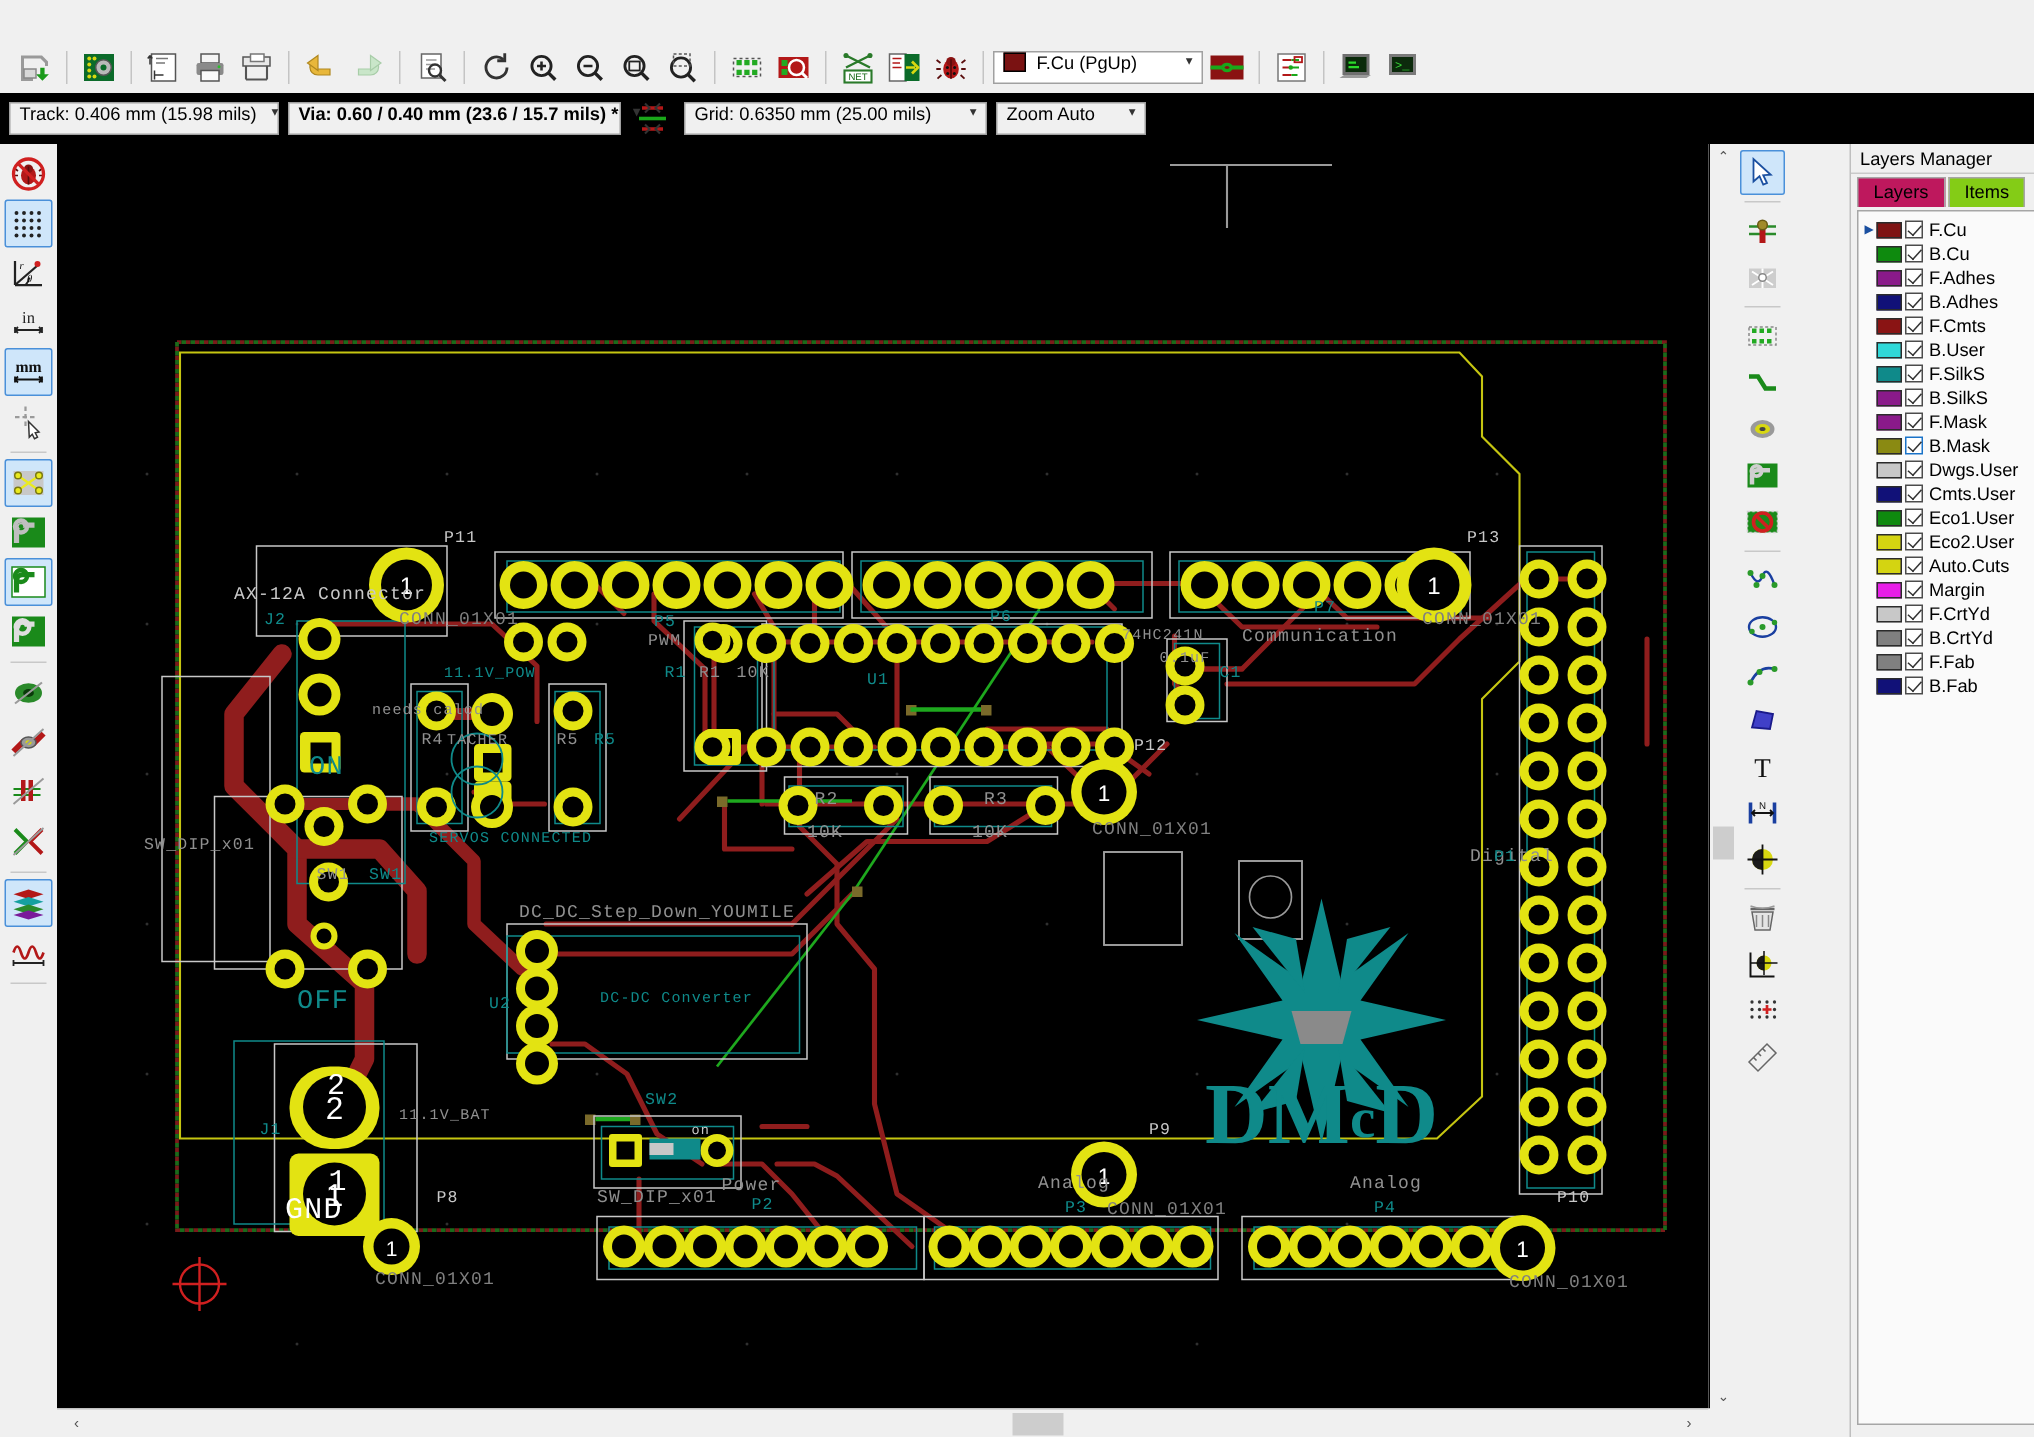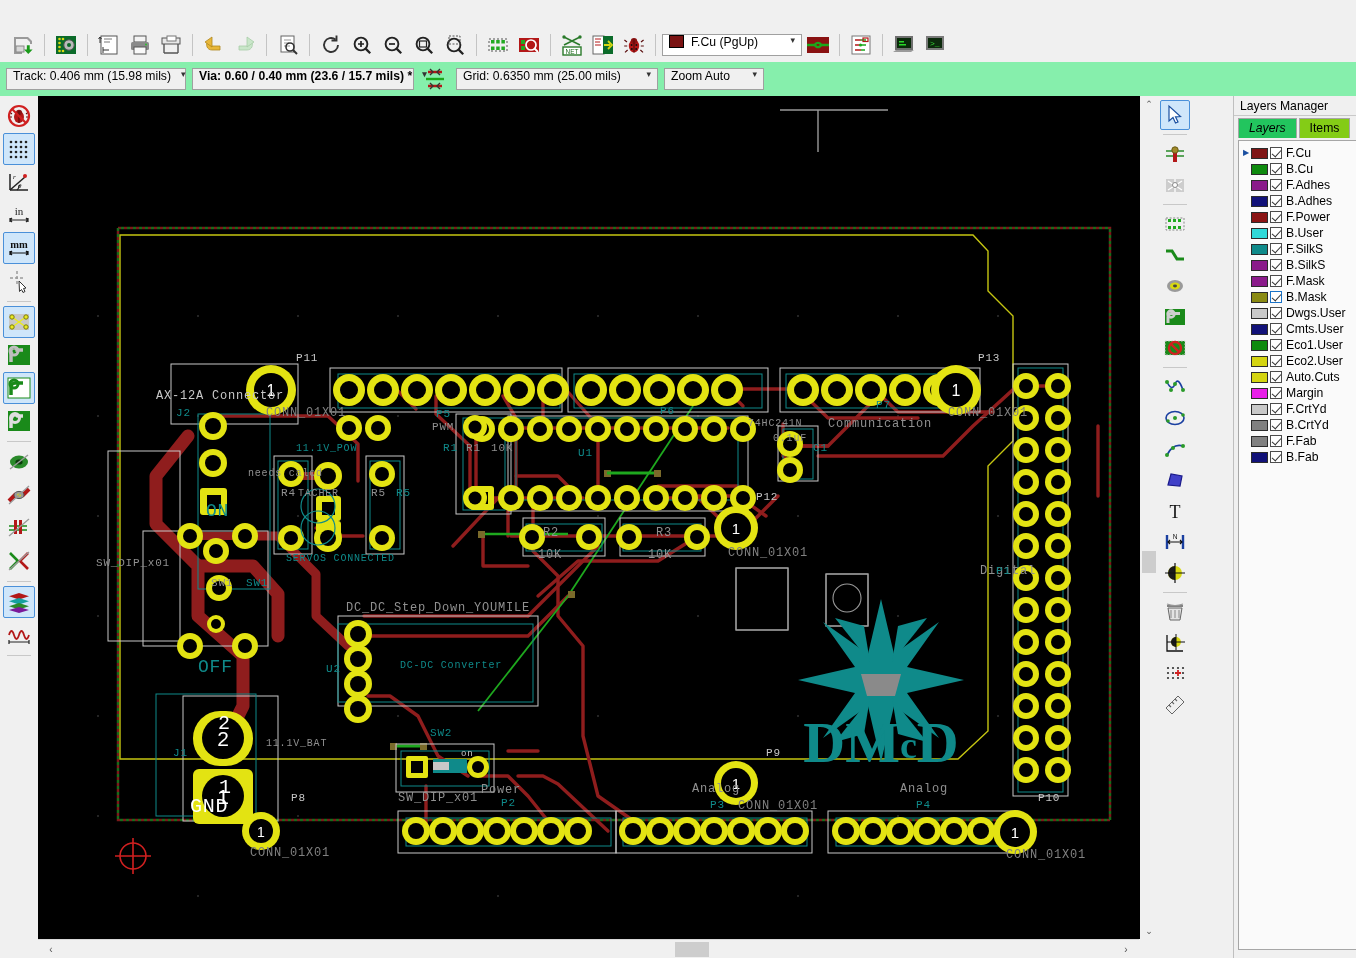--- a/index.html
+++ b/index.html
@@ -32,21 +32,21 @@
   }
   .tbtn {
     width:30px; height:30px; display:flex; align-items:center; justify-content:center;
     border:1px solid transparent; border-radius:2px; cursor:default;
   }
   .tsep { width:1px; height:22px; background:#c4c4c4; margin:0 5px; }
 
   
   .toolbar2 {
     position:absolute; top:62px; left:0; width:1356px; height:34px;
-    background:#86efac; display:flex; align-items:center; padding-left:6px; gap:6px;
+    background:#000000; display:flex; align-items:center; padding-left:6px; gap:6px;
   }
   .combo {
     height:22px; background:#f0f0f0; border:1px solid #a0a0a0;
     display:flex; padding:0 2px 0 6px;
     font-size:12.2px; color:#000; position:relative; cursor:default;
   }
   .combo .cv { white-space:nowrap; }
   .combo .arrow {
     margin-left:auto; padding-left:10px; padding-right:4px;
     font-size:9px; color:#333;
@@ -130,21 +130,21 @@
   }
   .lm-title {
     height:20px; line-height:20px; padding-left:6px; font-size:12.2px;
     background:#f0f0f0; border-bottom:1px solid #c9c9c9;
   }
   .lm-tabs { display:flex; height:22px; padding-left:4px; padding-top:2px; background:#f0f0f0; }
   .lm-tab {
     padding:2px 10px 3px 10px; font-size:12.2px; border:1px solid #a6a6a6;
     border-bottom:none; background:#84cc16; margin-right:2px; cursor:default;
   }
-  .lm-tab.sel { background:#22c55e;font-style:italic; }
+  .lm-tab.sel { background:#be185d; }
   .lm-body {
     position:absolute; top:44px; left:4px; width:155px; height:810px;
     background:#fafafa; border:1px solid #a6a6a6; overflow:hidden; padding-top:4px;
   }
   .lrow { display:flex; align-items:center; height:16px; padding-left:2px; }
   .lrow .tri {
     width:10px; font-size:8px; color:#1a4fa0; text-align:center; line-height:16px;
   }
   .lrow .csw { width:17px; height:11px; border:1px solid #2b2b2b; flex:0 0 auto; }
   .lrow .chk {
@@ -1382,21 +1382,21 @@
         <div class="lrow">
           <div class="tri"></div>
           <div class="csw" style="background: rgb(17, 17, 120);"></div>
           <div class="chk"></div>
           <div class="lbl">B.Adhes</div>
         </div>
         <div class="lrow">
           <div class="tri"></div>
           <div class="csw" style="background: rgb(138, 20, 20);"></div>
           <div class="chk"></div>
-          <div class="lbl">F.Power</div>
+          <div class="lbl">F.Cmts</div>
         </div>
         <div class="lrow">
           <div class="tri"></div>
           <div class="csw" style="background: rgb(47, 216, 216);"></div>
           <div class="chk"></div>
           <div class="lbl">B.User</div>
         </div>
         <div class="lrow">
           <div class="tri"></div>
           <div class="csw" style="background: rgb(15, 138, 138);"></div>

